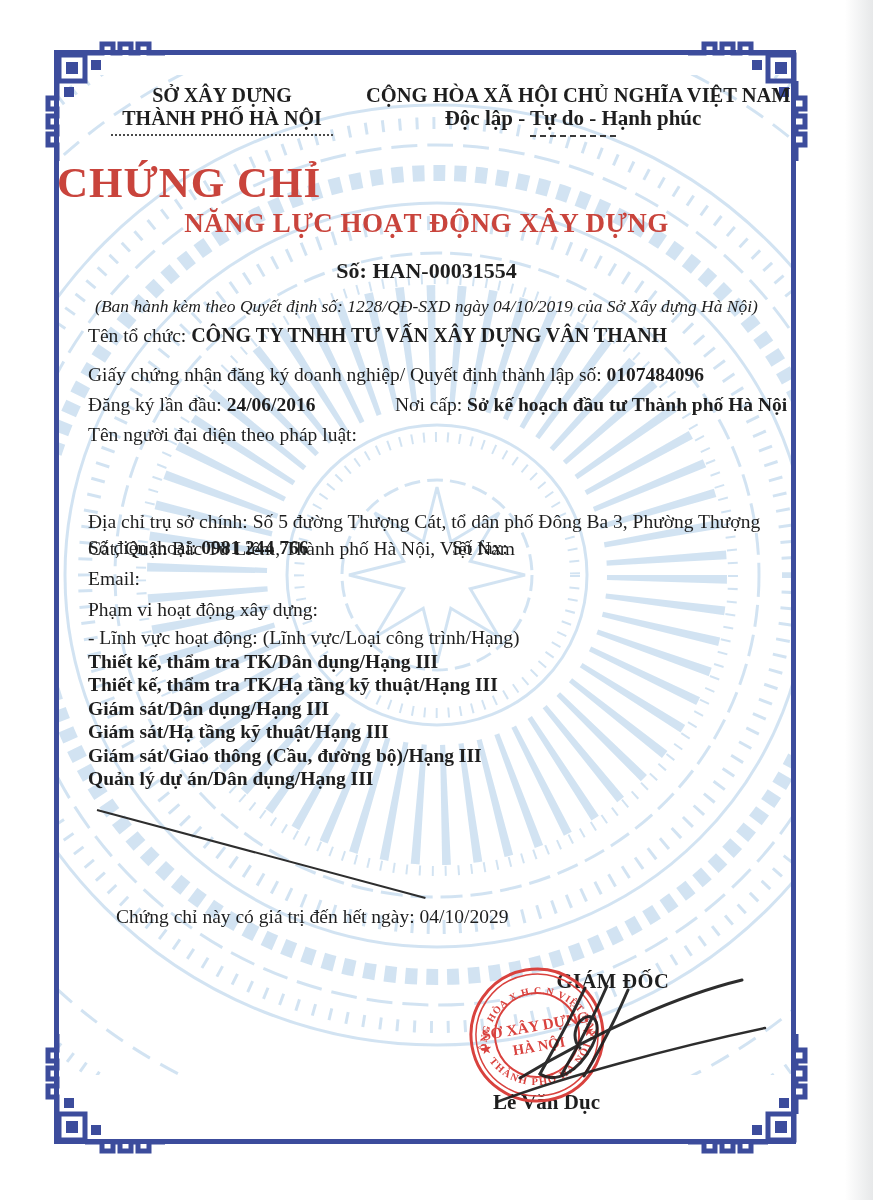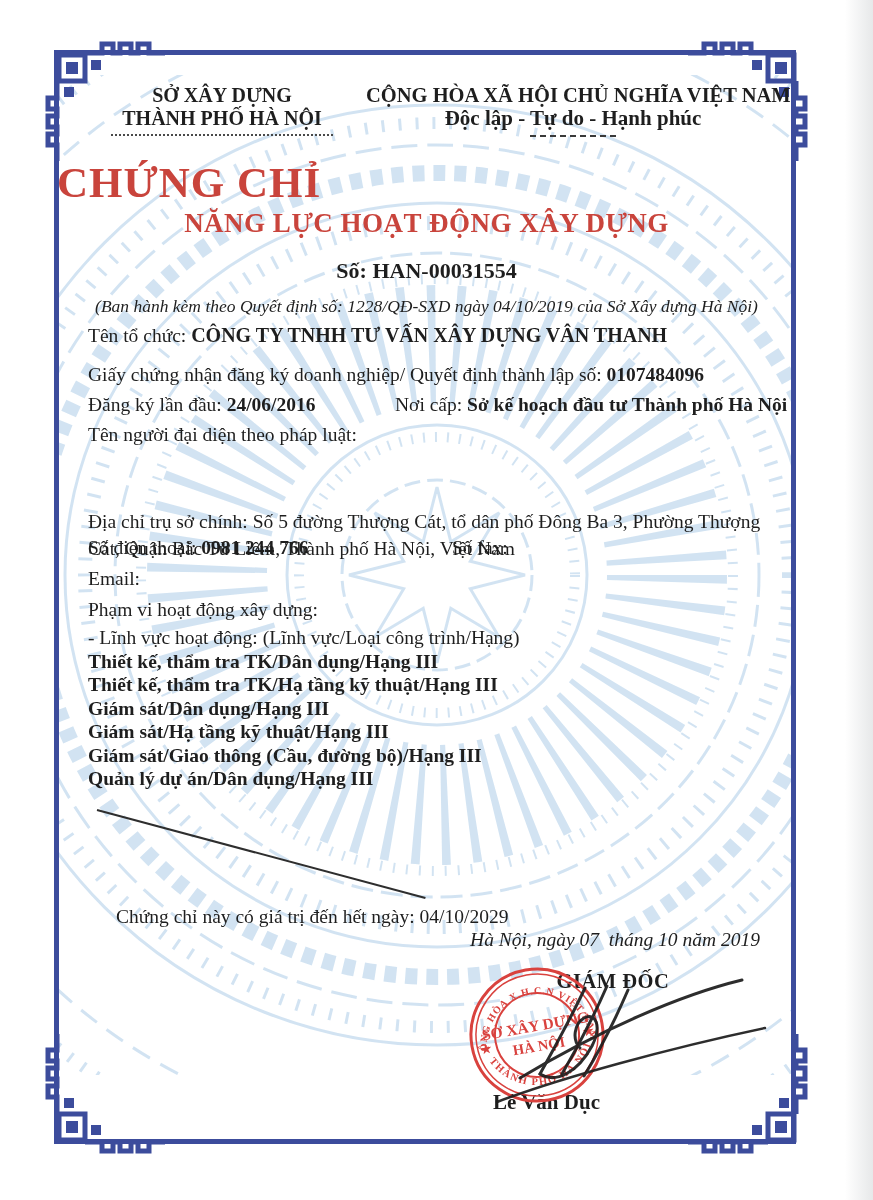--- a/index.html
+++ b/index.html
@@ -172,21 +172,20 @@
     <div>Giám sát/Giao thông (Cầu, đường bộ)/Hạng III</div>
     <div>Quản lý dự án/Dân dụng/Hạng III</div>
   </div>
 
   <div class="strike"></div>
 
   <div class="validity">
     <span>Chứng chỉ này có giá trị đến hết ngày:</span>
     <span>04/10/2029</span>
   </div>
-  <div class="place-date">Hà Nội, ngày 07  tháng 10 năm 2019</div>
   <div class="signer-title">GIÁM ĐỐC</div>
   <div class="signer-name">Lê Văn Dục</div>
 
   <svg class="stamp" width="170" height="170" viewBox="0 0 170 170">
     <defs>
       <path id="arcTop" d="M 33 96 A 52 52 0 1 1 137 96"></path>
       <path id="arcBot" d="M 28 78 A 57 57 0 0 0 142 78"></path>
     </defs>
     <g fill="none" stroke="#d9423e">
       <circle cx="85" cy="85" r="66" stroke-width="3"></circle>

